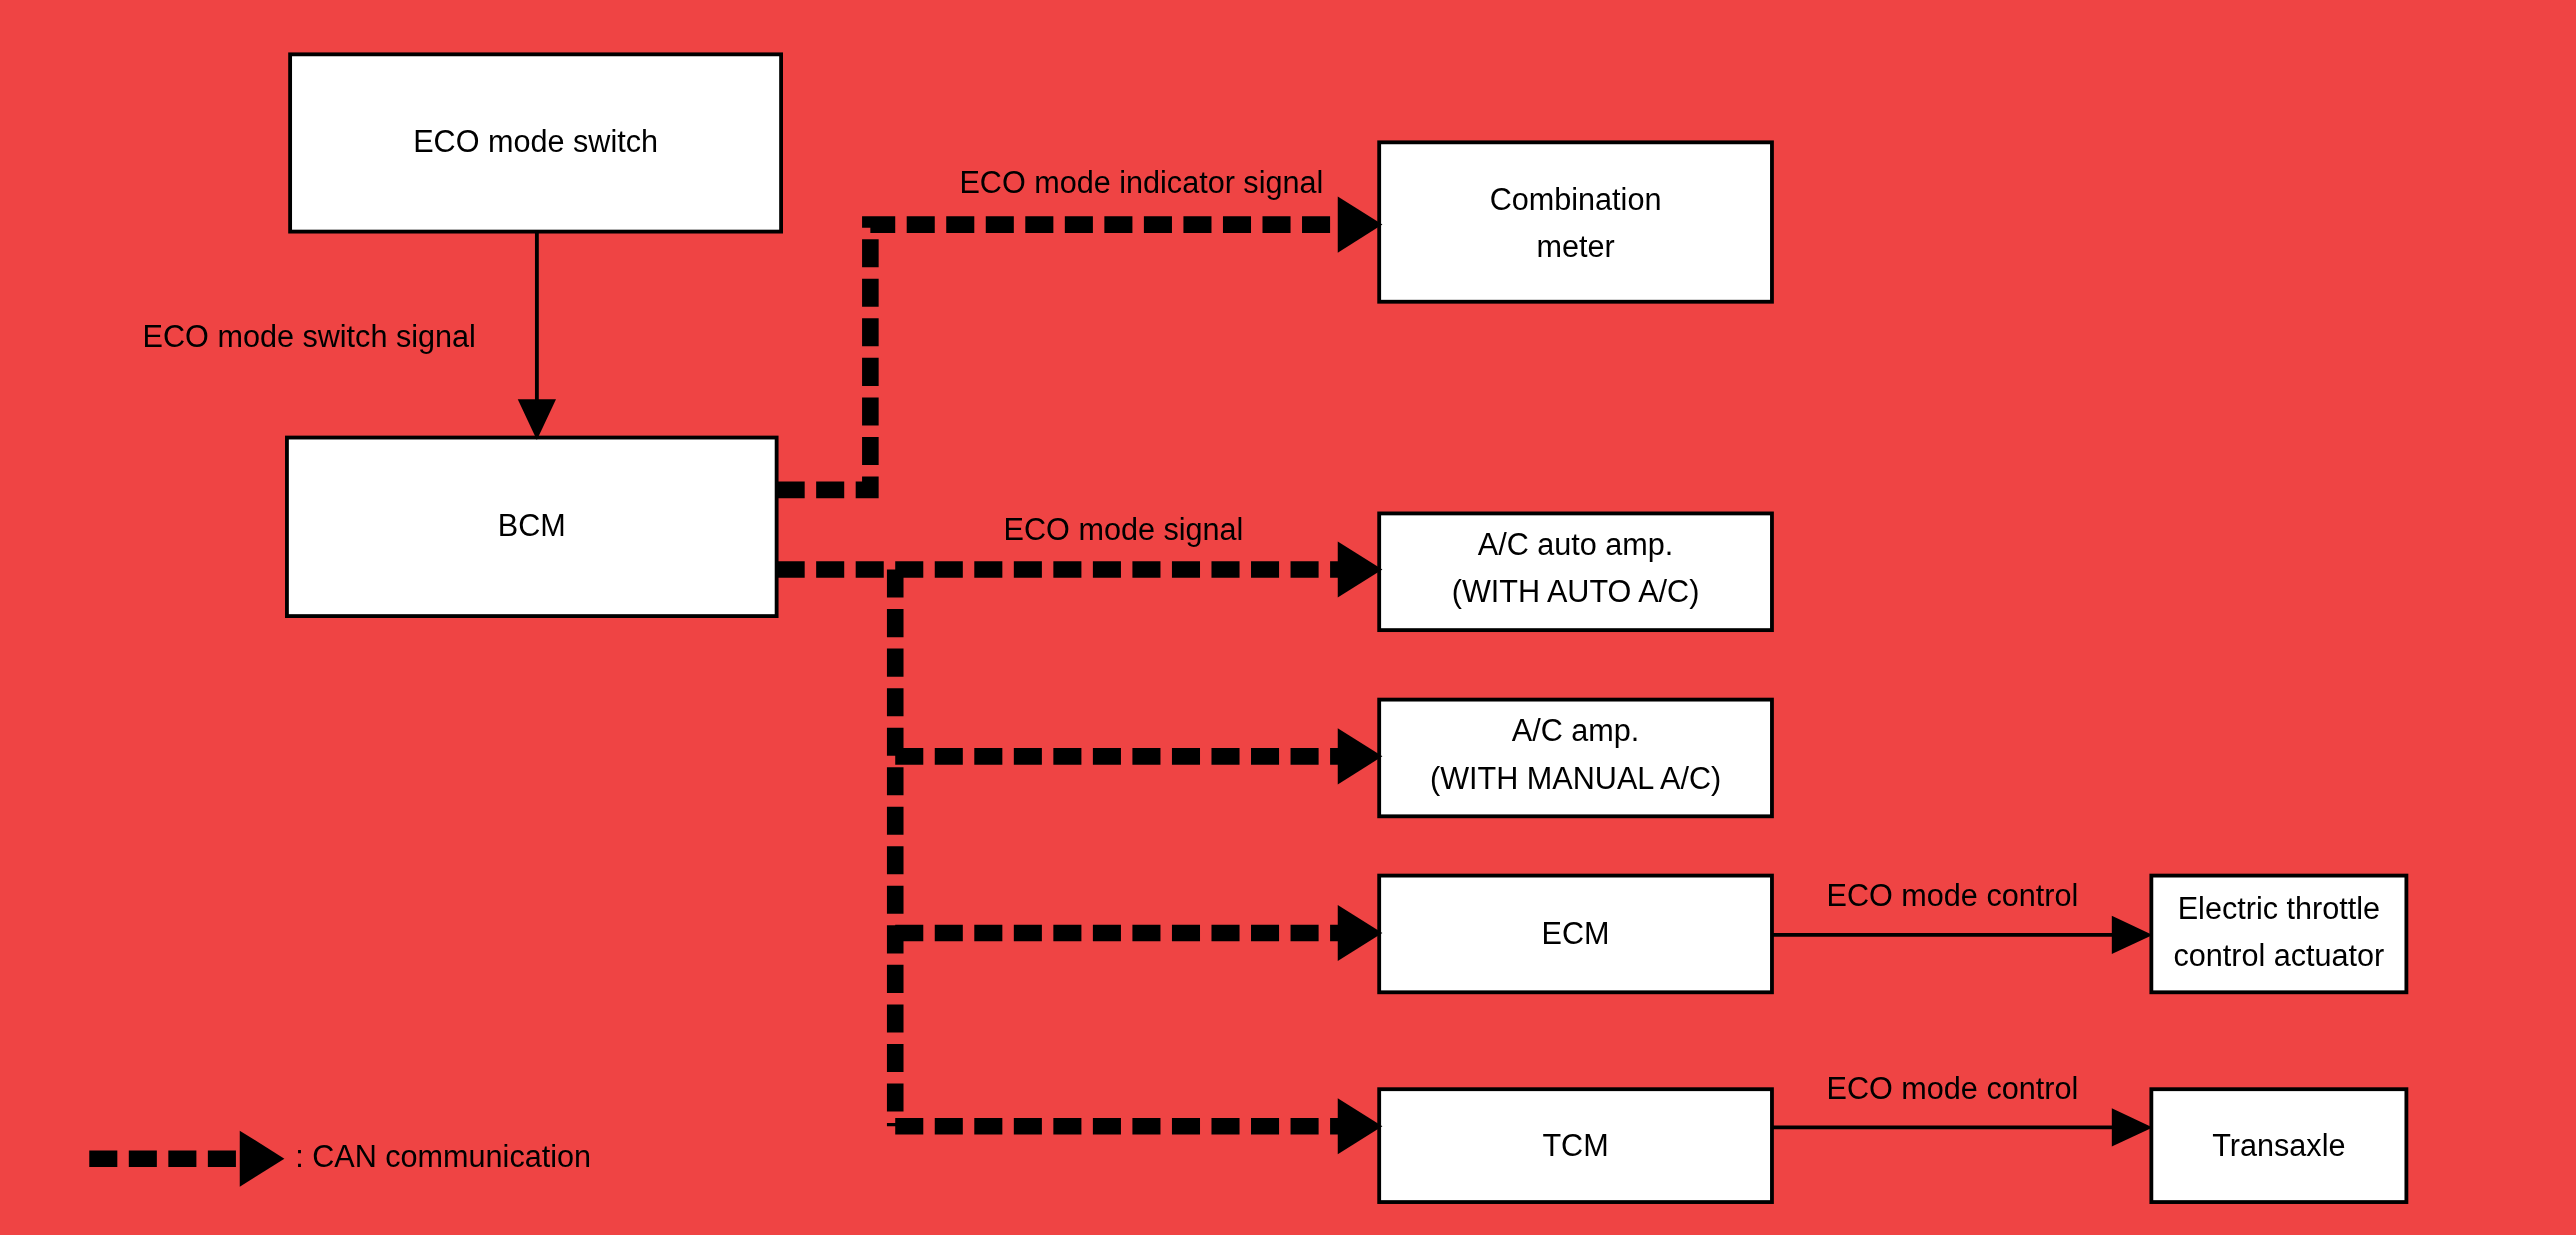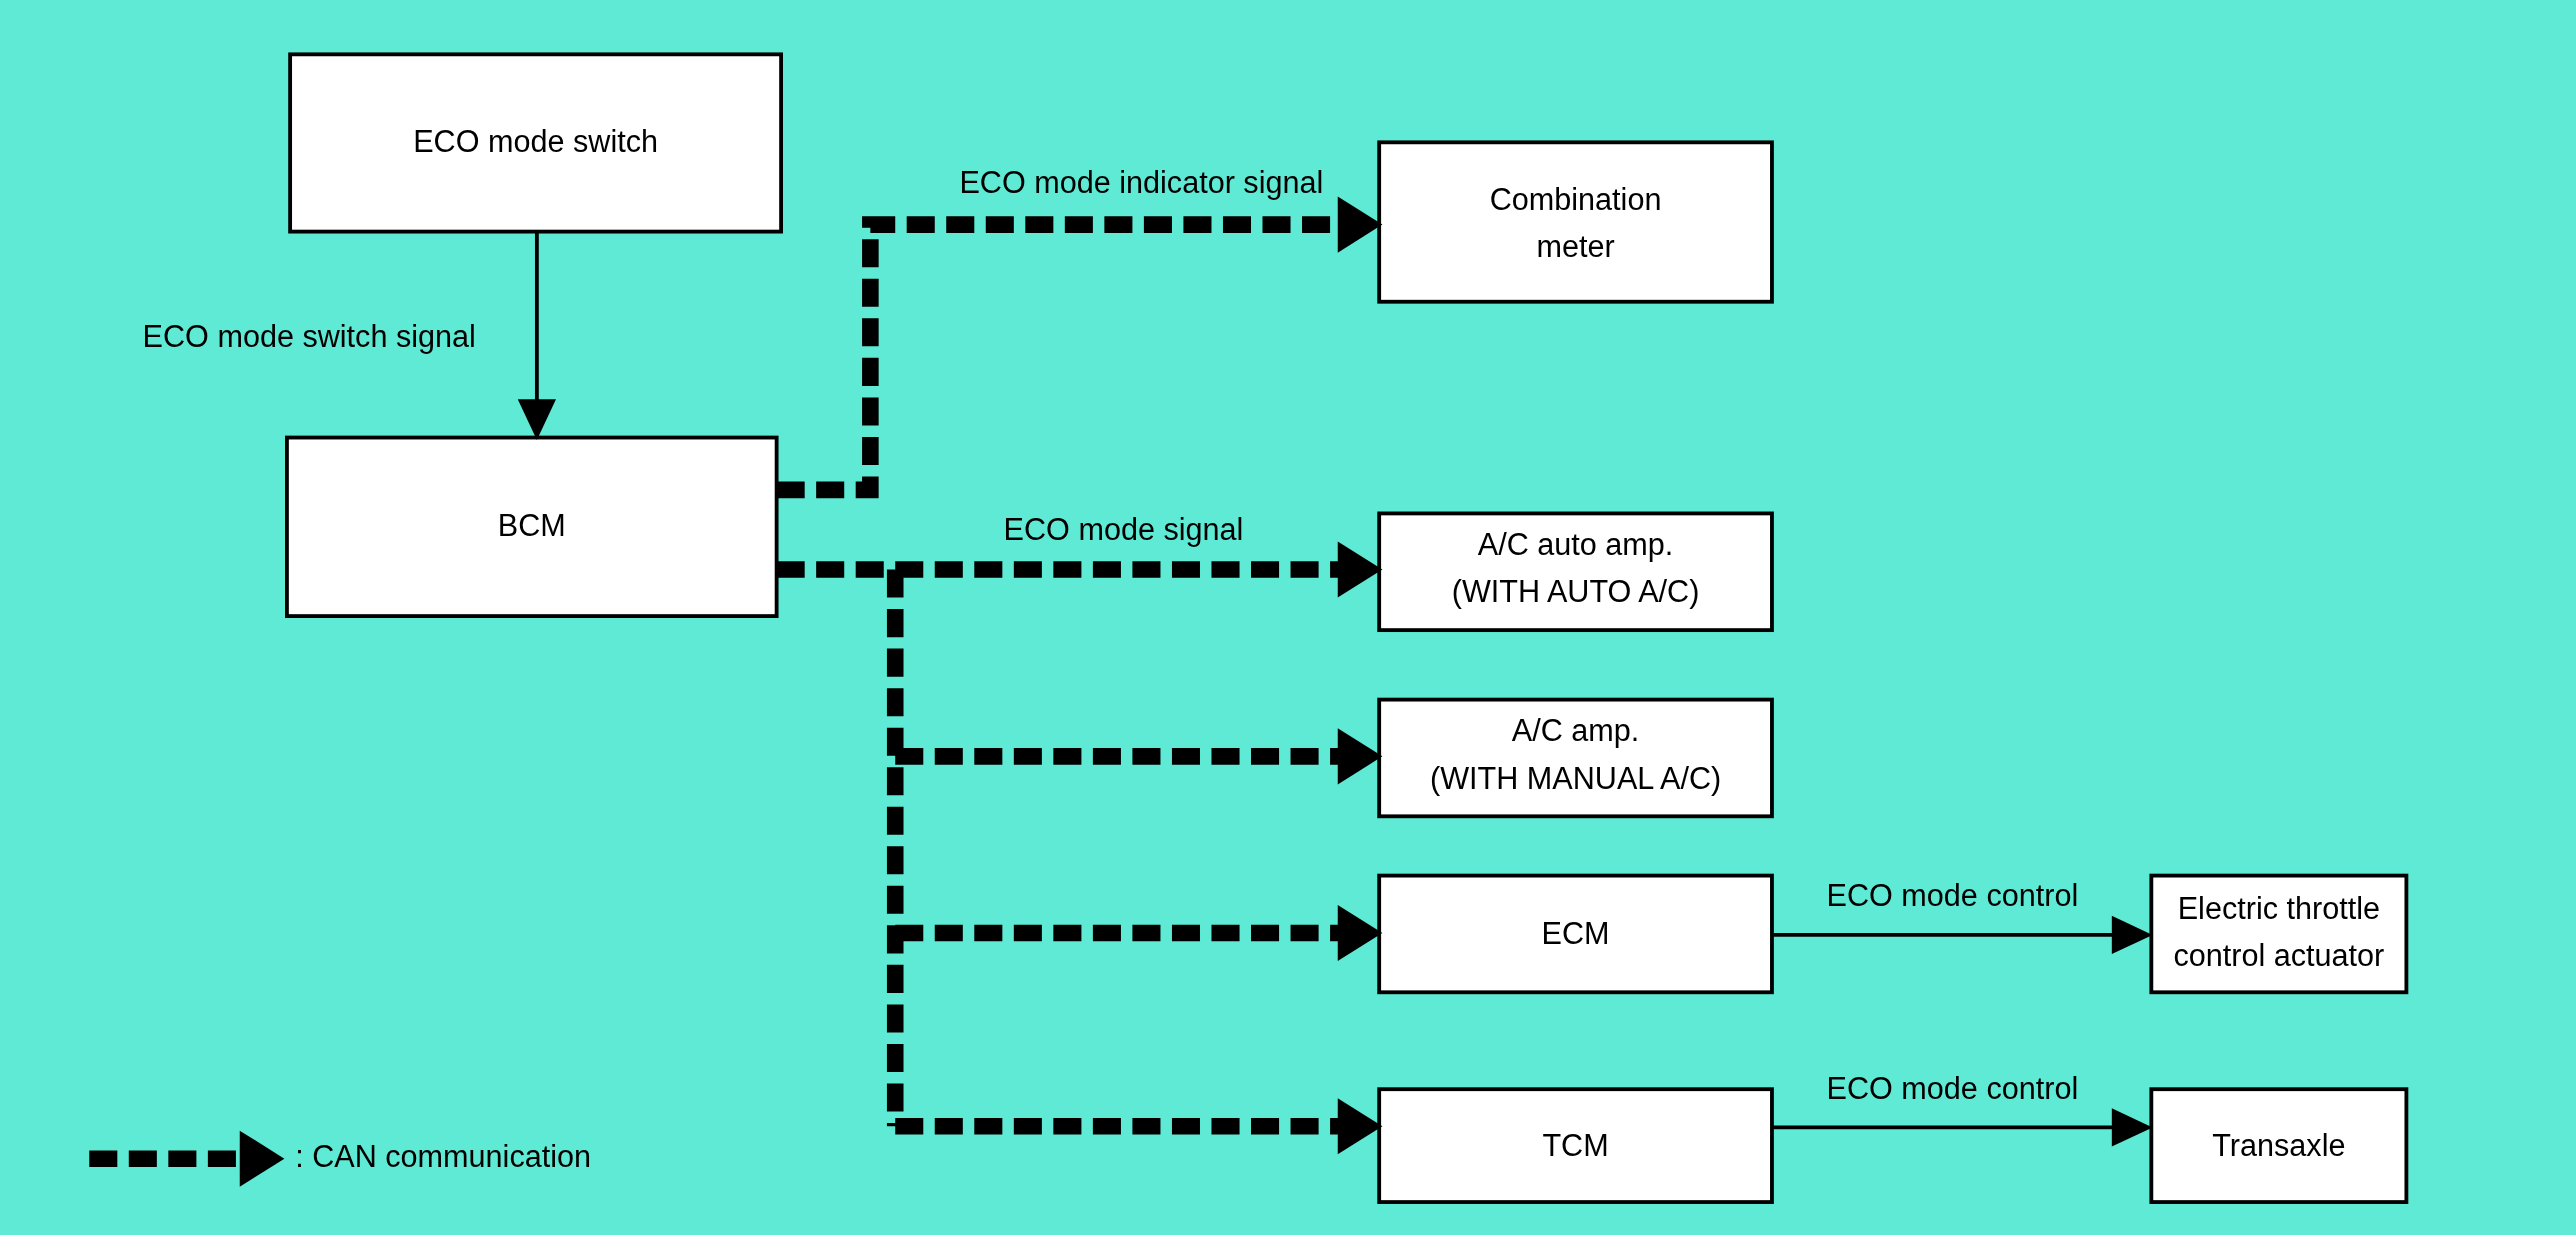--- a/index.html
+++ b/index.html
@@ -10,21 +10,21 @@
   body {
     width: 2576px;
     height: 1236px;
     font-family: "Liberation Sans", sans-serif;
     overflow: hidden;
   }
   #diagram-root {
     position: relative;
     width: 2576px;
     height: 1236px;
-    background: #5eead4;
+    background: #ef4444;
   }
   svg.diagram {
     display: block;
     width: 2576px;
     height: 1236px;
   }
   .node-box {
     fill: #ffffff;
     stroke: #000000;
     stroke-width: 6;

